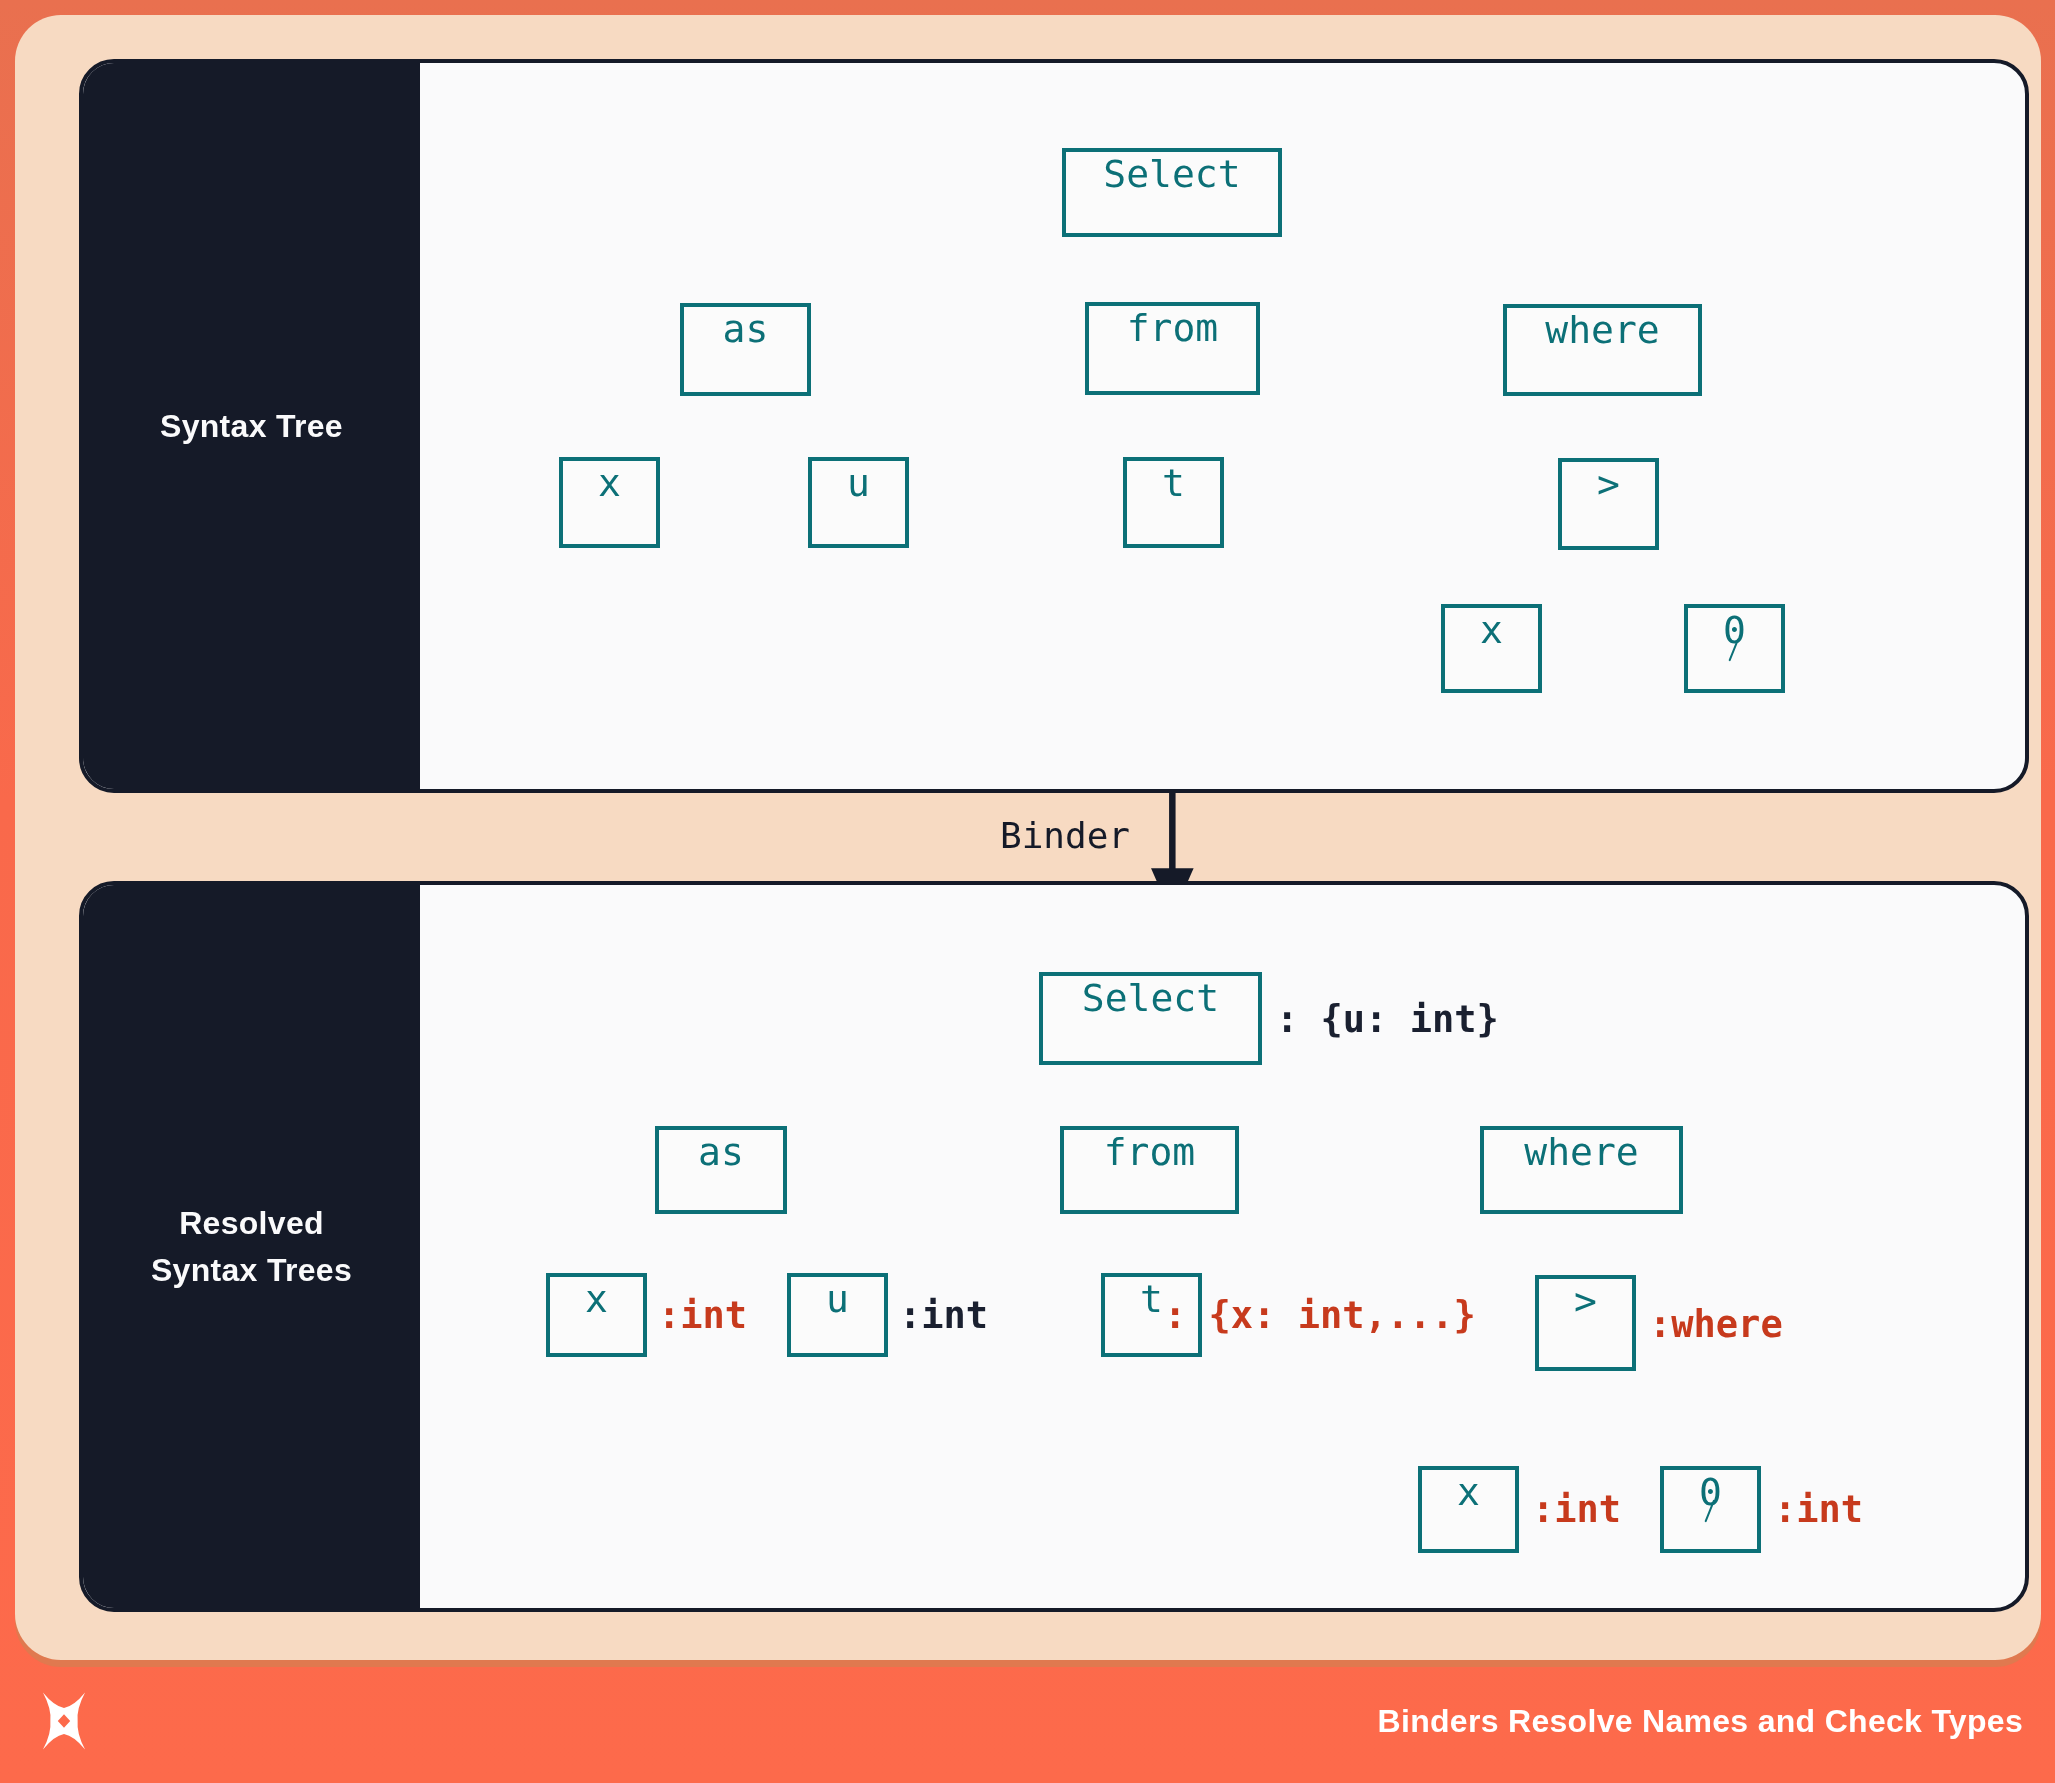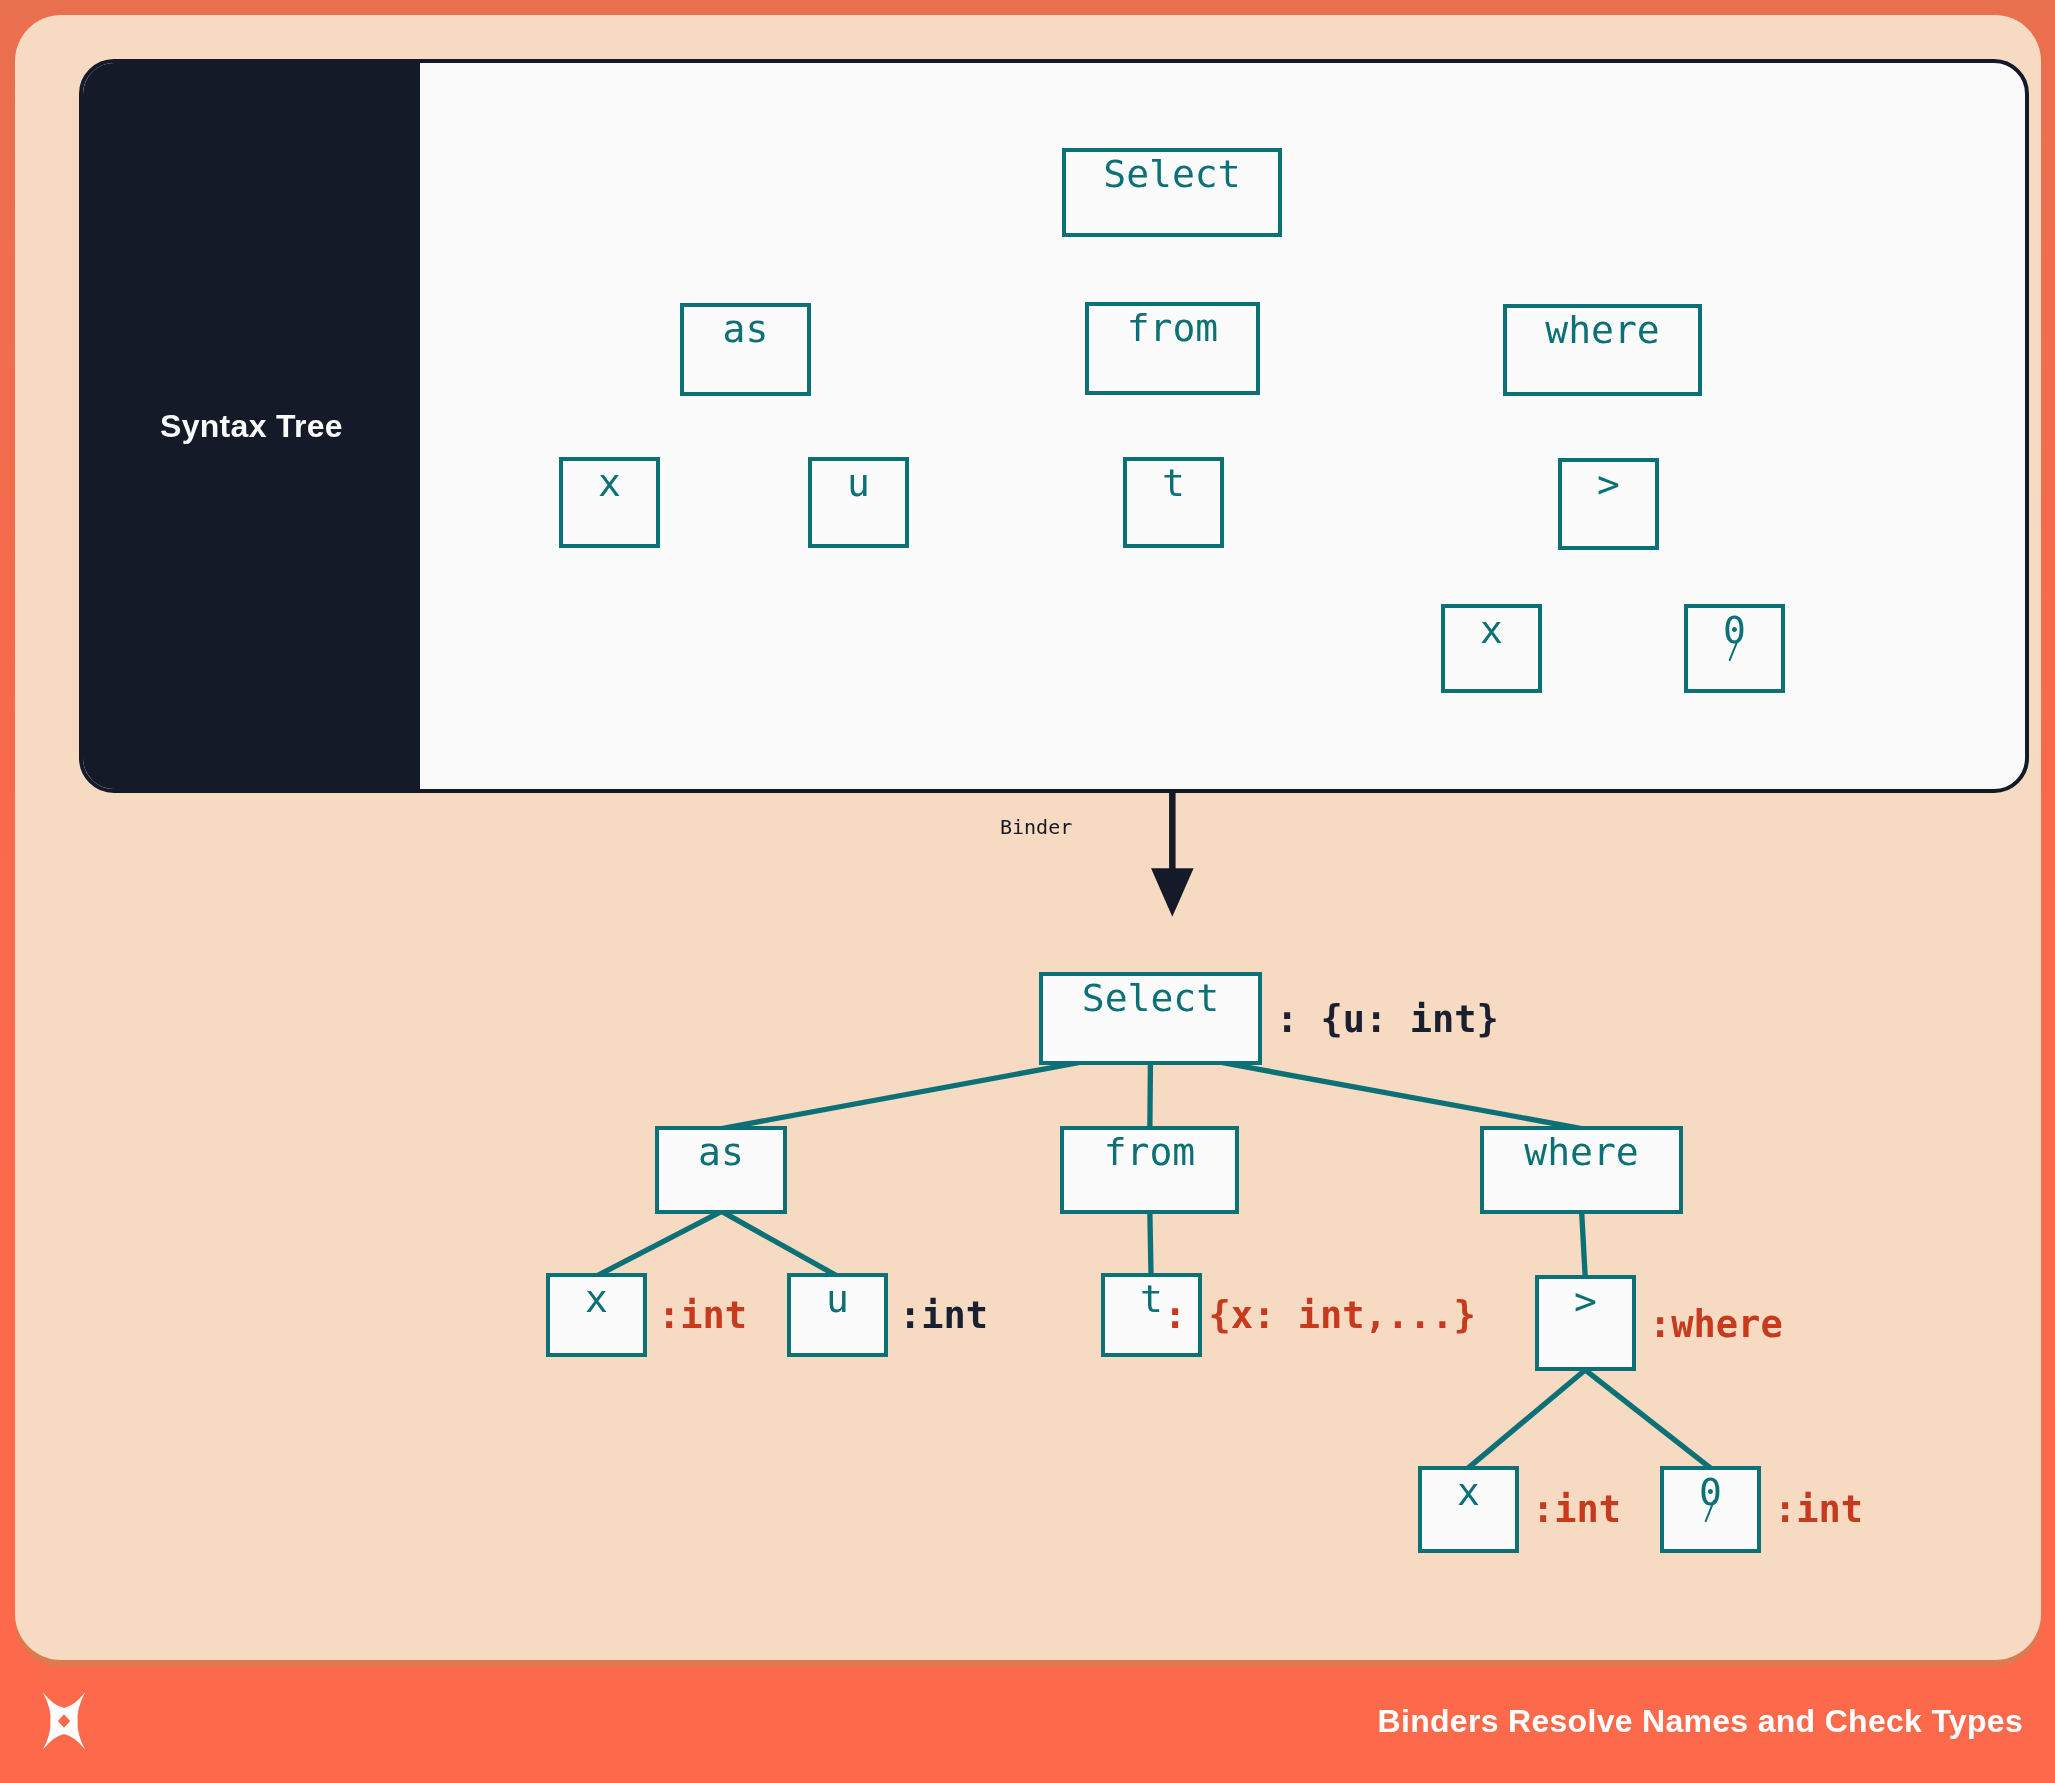--- a/index.html
+++ b/index.html
@@ -48,21 +48,21 @@
   
   .ann{
     position:absolute;font-family:"DejaVu Sans Mono",monospace;font-weight:bold;
     font-size:37px;white-space:nowrap;transform:translateY(-50%);text-align:right;
   }
   .ann-red{color:#C73A1D;}
   .ann-navy{color:#1A2030;}
   
   #binder-label{
     position:absolute;left:1000px;top:815px;
-    font-family:"DejaVu Sans Mono",monospace;font-size:20px;color:#151A28;
+    font-family:"DejaVu Sans Mono",monospace;font-size:36px;color:#151A28;
   }
   
   #footer-title{
     position:absolute;right:33px;top:1703px;color:#FFFFFF;
     font-weight:bold;font-size:32px;letter-spacing:0.3px;white-space:nowrap;
   }
   #footer-logo{position:absolute;left:33px;top:1690px;}
 </style>
 </head>
 <body>
@@ -132,20 +132,28 @@
   </div>
   <div class="node" style="left:1441px;top:604px;width:101px;height:89px;">
     <span>x</span>
   </div>
   <div class="node" style="left:1684px;top:604px;width:101px;height:89px;">
     <span class="zero">0</span>
   </div>
 
   <div id="binder-label">Binder</div>
 
+  <div id="panel2" class="panel">
+    <div class="sidebar">
+      <div class="sidebar-label">
+        <div>Resolved</div>
+        <div>Syntax Trees</div>
+      </div>
+    </div>
+  </div>
 
   <div class="node" style="left:1039px;top:972px;width:223px;height:93px;">
     <span>Select</span>
   </div>
   <div class="ann ann-navy" style="left:1276px;top:1019px;">: {u: int}</div>
 
   <div class="node" style="left:655px;top:1126px;width:132px;height:88px;">
     <span>as</span>
   </div>
   <div class="node" style="left:1060px;top:1126px;width:179px;height:88px;">

